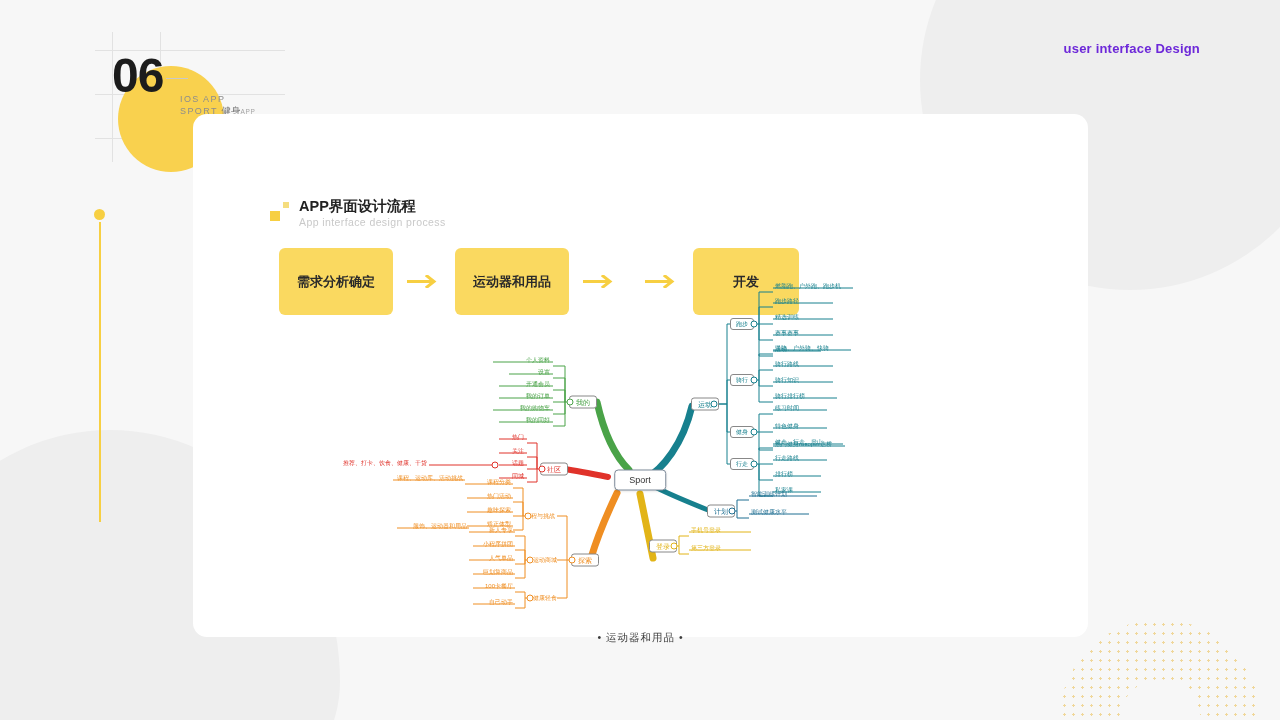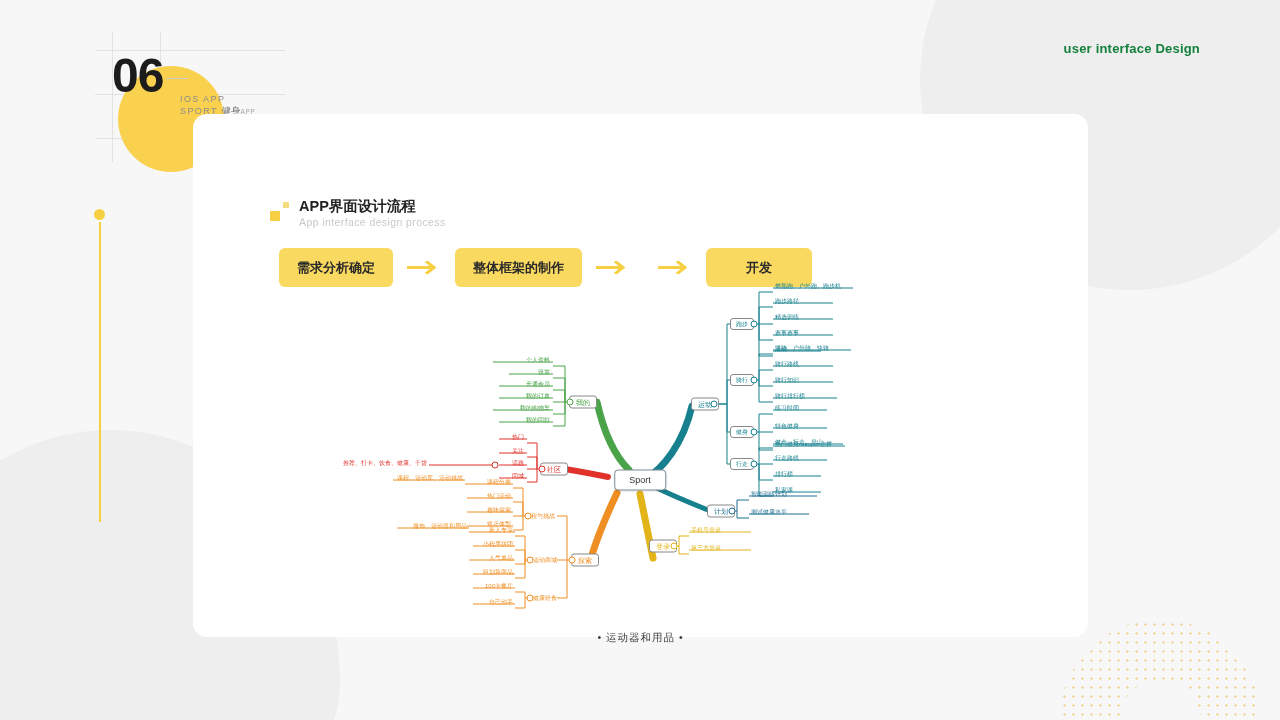--- a/index.html
+++ b/index.html
@@ -37,21 +37,21 @@
   .dot-arch{
     position:absolute;right:20px;bottom:0;width:200px;height:100px;
     background-image:radial-gradient(#f0d79a 1.3px, transparent 1.4px);
     background-size:9px 9px;
     -webkit-mask-image:radial-gradient(circle at 50% 100%, transparent 0 40px, #000 41px 100px, transparent 101px);
     mask-image:radial-gradient(circle at 50% 100%, transparent 0 40px, #000 41px 100px, transparent 101px);
   }
 
   
   .page-eyebrow{
-    position:absolute;right:80px;top:41px;font-size:13px;color:#15803d;font-weight:bold;
+    position:absolute;right:80px;top:41px;font-size:13px;color:#6d28d9;font-weight:bold;
     letter-spacing:.2px;
   }
   .slide-no{
     position:absolute;left:112px;top:52px;font-size:48px;font-weight:bold;color:#1c1c1c;
     letter-spacing:-1px;line-height:1;
   }
   .slide-no-rule{position:absolute;left:166px;top:78px;width:22px;height:1px;background:#c9c9c9;}
   .slide-sub{position:absolute;left:180px;top:93px;line-height:1.35;}
   .slide-sub .l1{font-size:9px;color:#8d8d8d;letter-spacing:1.4px;}
   .slide-sub .l2{font-size:9px;color:#8d8d8d;letter-spacing:1.4px;}
@@ -66,21 +66,21 @@
 
   .sec-head{position:absolute;left:85px;top:84px;}
   .sec-sq-big{position:absolute;left:-8px;top:13px;width:10px;height:10px;background:#f7cf42;}
   .sec-sq-sm{position:absolute;left:5px;top:4px;width:6px;height:6px;background:#f5dd7e;}
   .sec-title{font-size:14.5px;font-weight:bold;color:#222;margin:0 0 1px 21px;line-height:1.2;}
   .sec-sub{font-size:10.5px;color:#c9c9c9;margin-left:21px;letter-spacing:.4px;line-height:1.2;}
 
   .flow{position:absolute;left:86px;top:134px;display:flex;align-items:center;}
   .flow-chip{
     background:#fad960;border-radius:6px;color:#2a2a2a;font-size:13px;font-weight:bold;
-    display:flex;align-items:center;justify-content:center;height:35px;padding:2px 18px;
+    display:flex;align-items:center;justify-content:center;height:35px;padding:16px 18px;
     min-width:70px;
   }
   .flow-arrow{
     width:62px;display:flex;align-items:center;justify-content:center;color:#f7cf42;
     font-size:21px;font-weight:bold;
   }
   .flow-arrow svg{display:block;}
 
   .card-footer{
     position:absolute;left:0;right:0;bottom:-8px;text-align:center;
@@ -152,21 +152,21 @@
     <div class="sec-sub">App interface design process</div>
   </div>
 
   <div class="flow">
     <div class="flow-chip">需求分析确定</div>
     <div class="flow-arrow">
       <svg width="34" height="13" viewBox="0 0 34 13">
           <path d="M0 6.5h24M20 1l7 5.5L20 12" stroke="#f7cf42" stroke-width="3" fill="none" stroke-linecap="square"></path>
         </svg>
     </div>
-    <div class="flow-chip">整体框架的制作</div>
+    <div class="flow-chip">运动器和用品</div>
     <div class="flow-arrow">
       <svg width="34" height="13" viewBox="0 0 34 13">
           <path d="M0 6.5h24M20 1l7 5.5L20 12" stroke="#f7cf42" stroke-width="3" fill="none" stroke-linecap="square"></path>
         </svg>
     </div>
     <div class="flow-arrow">
       <svg width="34" height="13" viewBox="0 0 34 13">
           <path d="M0 6.5h24M20 1l7 5.5L20 12" stroke="#f7cf42" stroke-width="3" fill="none" stroke-linecap="square"></path>
         </svg>
     </div>

